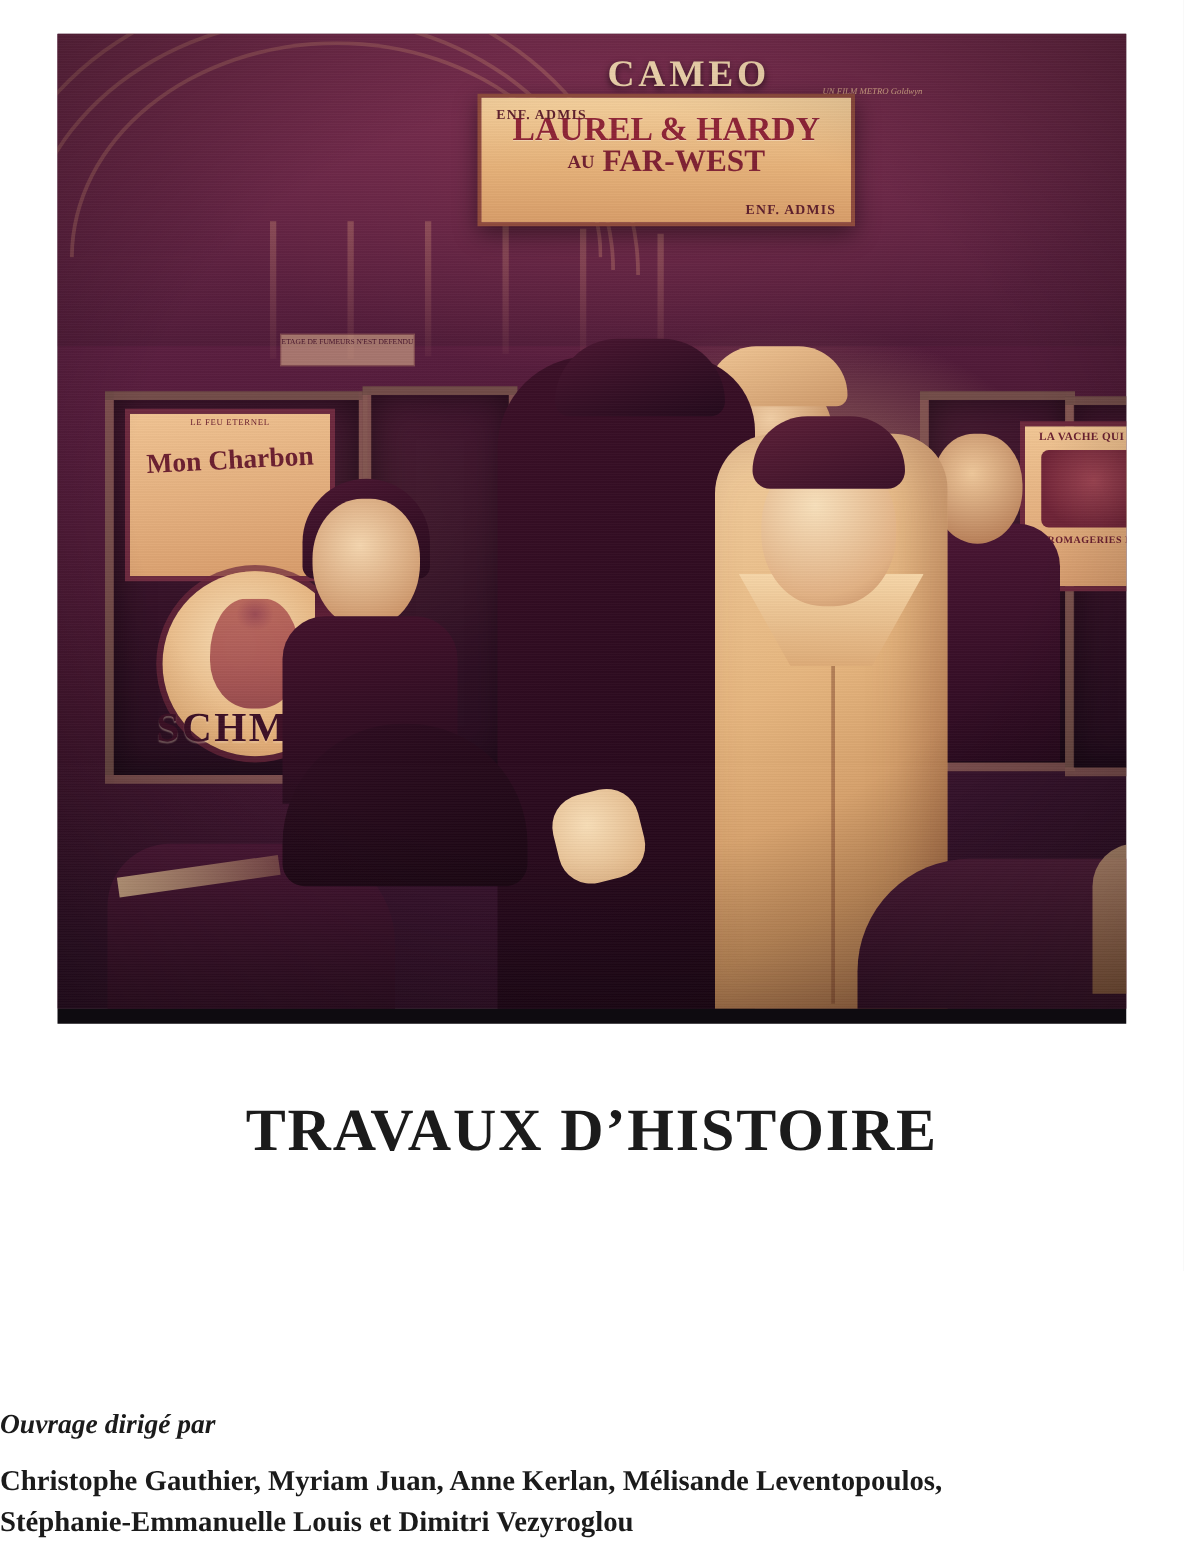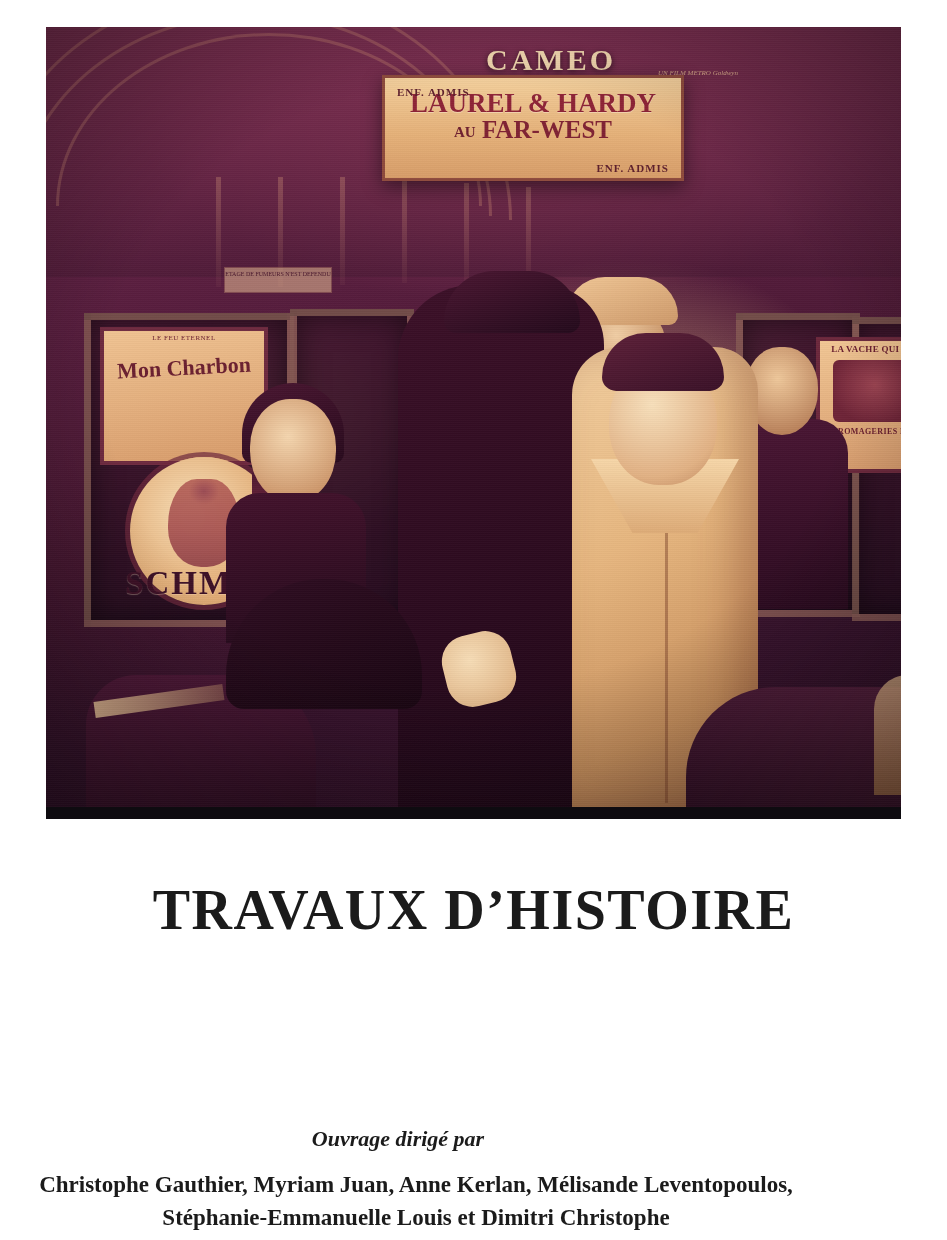--- a/index.html
+++ b/index.html
@@ -399,48 +399,47 @@
     position: absolute;
     left: 0;
     top: 876px;
     width: 947px;
     text-align: center;
     color: #1b1b1b;
   }
   .title-line {
     font-family: "Liberation Serif", serif;
     font-weight: bold;
-    font-size: 56px;
+    font-size: 48px;
     letter-spacing: 1.5px;
     line-height: 1.22;
     white-space: nowrap;
   }
   
   .credits {
     position: absolute;
     left: 0;
     top: 1126px;
     width: 796px;
-    text-align: center;
+    text-align: left;
     color: #1b1b1b;
   }
   .credits .dirige {
     font-family: "Liberation Serif", serif;
     font-style: italic;
     font-weight: bold;
     font-size: 22px;
     margin-bottom: 16px;
   }
   .credits .names {
     font-family: "Liberation Serif", serif;
     font-weight: bold;
     font-size: 23px;
     line-height: 1.45;
     white-space: nowrap;
-    padding-left: 36px;
   }
 </style>
 </head>
 <body>
 
 <div class="page">
 
   <div class="cover-photo">
     <div class="photo-base"></div>
 
@@ -529,16 +528,16 @@
 
   <div class="photo-strip"></div>
 
   <div class="title-block">
     <div class="title-line">TRAVAUX D’HISTOIRE</div>
   </div>
 
   <div class="credits">
     <div class="dirige">Ouvrage dirigé par</div>
     <div class="names">Christophe Gauthier, Myriam Juan, Anne Kerlan, Mélisande Leventopoulos,</div>
-    <div class="names">Stéphanie-Emmanuelle Louis et Dimitri Christophe</div>
+    <div class="names">Stéphanie-Emmanuelle Louis et Dimitri Vezyroglou</div>
   </div>
 
 </div>
 
 </body></html>

